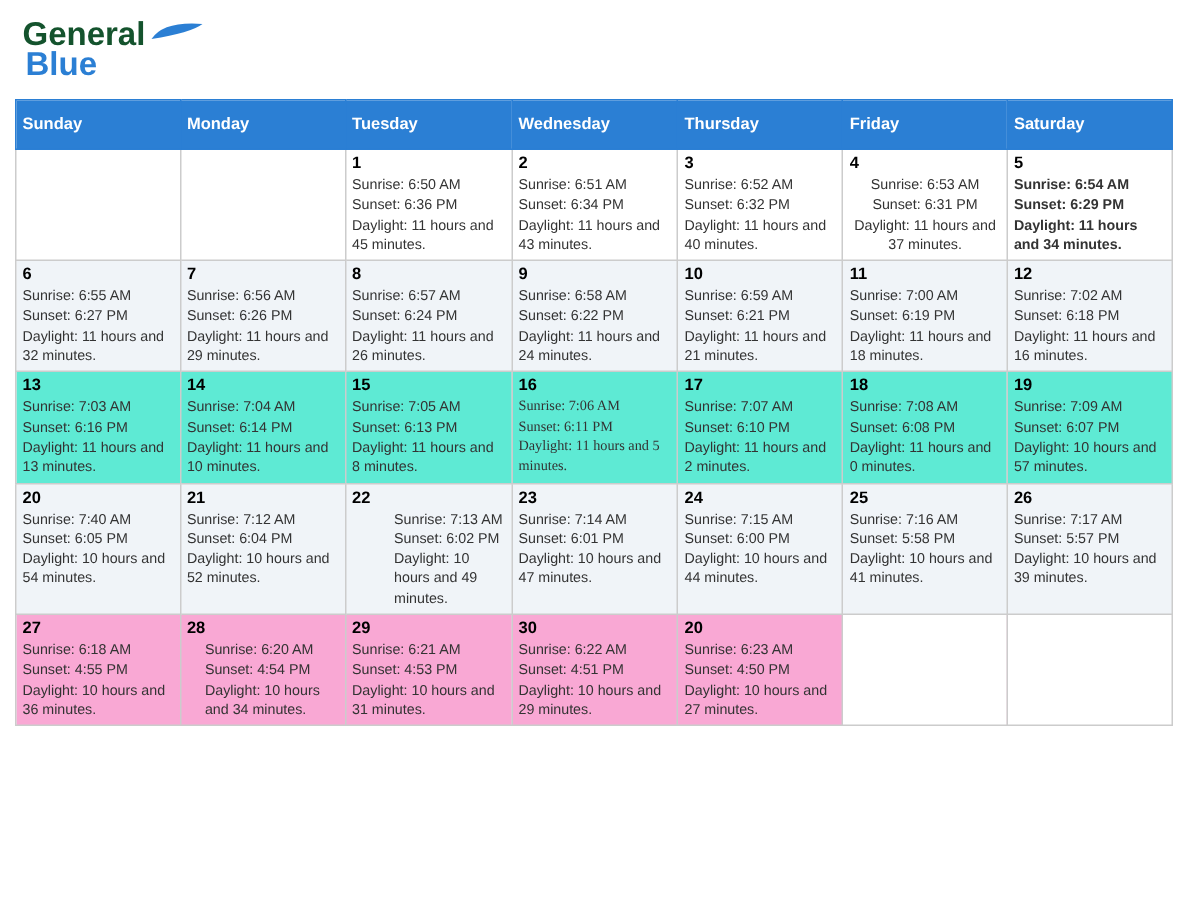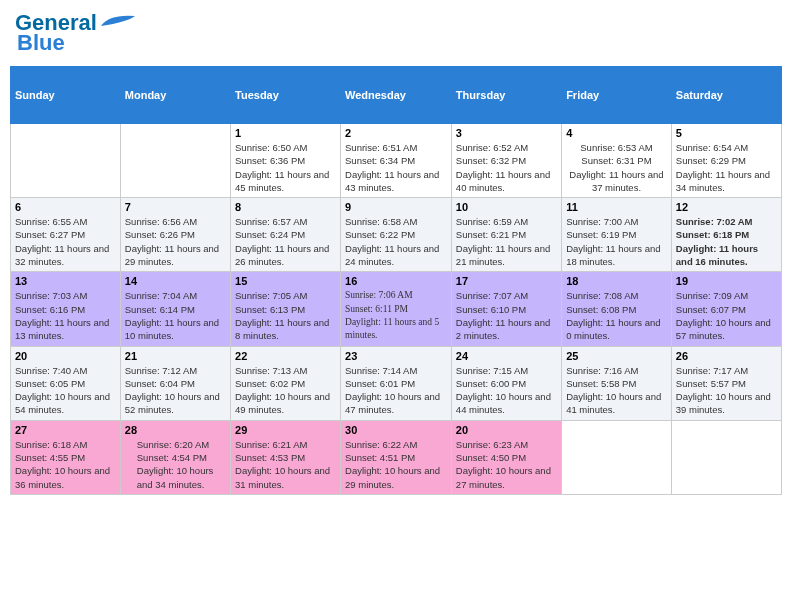--- a/index.html
+++ b/index.html
@@ -35,21 +35,21 @@
       color: #444;
     }
     table {
       width: 100%;
       border-collapse: collapse;
       font-size: 10px;
     }
     thead tr th {
       background: #2b7fd4;
       color: #fff;
-      padding: 22px 4px;
+      padding: 10px 4px;
       text-align: left;
       font-size: 11px;
       font-weight: bold;
       border: 1px solid #2b7fd4;
     }
     tbody tr td {
       border: 1px solid #ccc;
       vertical-align: top;
       padding: 3px 4px;
       min-height: 80px;
@@ -73,21 +73,21 @@
       line-height: 1.4;
     }
     .empty { background: #fff !important; }
   </style>
 </head>
 <body>
 
 <div class="header">
   <div class="logo">
     <div style="display:flex;align-items:center;">
-      <span style="font-size:22px;font-weight:bold;color:#0369a1;">General</span>
+      <span style="font-size:22px;font-weight:bold;color:#14532d;">General</span>
       <svg width="38" height="18" viewBox="0 0 38 18" style="margin-left:2px;margin-top:-4px;">
         <path d="M2,14 Q10,2 36,4 Q28,10 2,14 Z" fill="#2b7fd4"></path>
       </svg>
     </div>
     <span style="font-size:22px;font-weight:bold;color:#2b7fd4;margin-top:-6px;margin-left:2px;">Blue</span>
   </div>
   <div class="title-block">
     <div class="month-title"></div>
     <div class="subtitle"></div>
   </div>
@@ -128,21 +128,21 @@
 Daylight: 11 hours and 40 minutes.</div>
         </td>
         <td>
           <span class="day-num">4</span>
           <div class="day-detail" style="white-space: pre-line; text-align: center;">Sunrise: 6:53 AM
 Sunset: 6:31 PM
 Daylight: 11 hours and 37 minutes.</div>
         </td>
         <td>
           <span class="day-num">5</span>
-          <div class="day-detail" style="white-space: pre-line;">Sunrise: 6:54 AM
+          <div class="day-detail" style="white-space: pre-line; font-weight: bold;">Sunrise: 6:54 AM
 Sunset: 6:29 PM
 Daylight: 11 hours and 34 minutes.</div>
         </td>
       </tr>
       <tr style="background: rgb(240, 244, 248);">
         <td>
           <span class="day-num">6</span>
           <div class="day-detail" style="white-space: pre-line;">Sunrise: 6:55 AM
 Sunset: 6:27 PM
 Daylight: 11 hours and 32 minutes.</div>
@@ -172,26 +172,26 @@
 Daylight: 11 hours and 21 minutes.</div>
         </td>
         <td>
           <span class="day-num">11</span>
           <div class="day-detail" style="white-space: pre-line;">Sunrise: 7:00 AM
 Sunset: 6:19 PM
 Daylight: 11 hours and 18 minutes.</div>
         </td>
         <td>
           <span class="day-num">12</span>
-          <div class="day-detail" style="white-space: pre-line; font-weight: bold;">Sunrise: 7:02 AM
+          <div class="day-detail" style="white-space: pre-line;">Sunrise: 7:02 AM
 Sunset: 6:18 PM
 Daylight: 11 hours and 16 minutes.</div>
         </td>
       </tr>
-      <tr style="background: #c4b5fd;">
+      <tr style="background: #5eead4;">
         <td>
           <span class="day-num">13</span>
           <div class="day-detail" style="white-space: pre-line;">Sunrise: 7:03 AM
 Sunset: 6:16 PM
 Daylight: 11 hours and 13 minutes.</div>
         </td>
         <td>
           <span class="day-num">14</span>
           <div class="day-detail" style="white-space: pre-line;">Sunrise: 7:04 AM
 Sunset: 6:14 PM
@@ -236,21 +236,21 @@
 Daylight: 10 hours and 54 minutes.</div>
         </td>
         <td>
           <span class="day-num">21</span>
           <div class="day-detail" style="white-space: pre-line;">Sunrise: 7:12 AM
 Sunset: 6:04 PM
 Daylight: 10 hours and 52 minutes.</div>
         </td>
         <td>
           <span class="day-num">22</span>
-          <div class="day-detail" style="white-space: pre-line;">Sunrise: 7:13 AM
+          <div class="day-detail" style="white-space: pre-line; margin-left: 28px;">Sunrise: 7:13 AM
 Sunset: 6:02 PM
 Daylight: 10 hours and 49 minutes.</div>
         </td>
         <td>
           <span class="day-num">23</span>
           <div class="day-detail" style="white-space: pre-line;">Sunrise: 7:14 AM
 Sunset: 6:01 PM
 Daylight: 10 hours and 47 minutes.</div>
         </td>
         <td>

